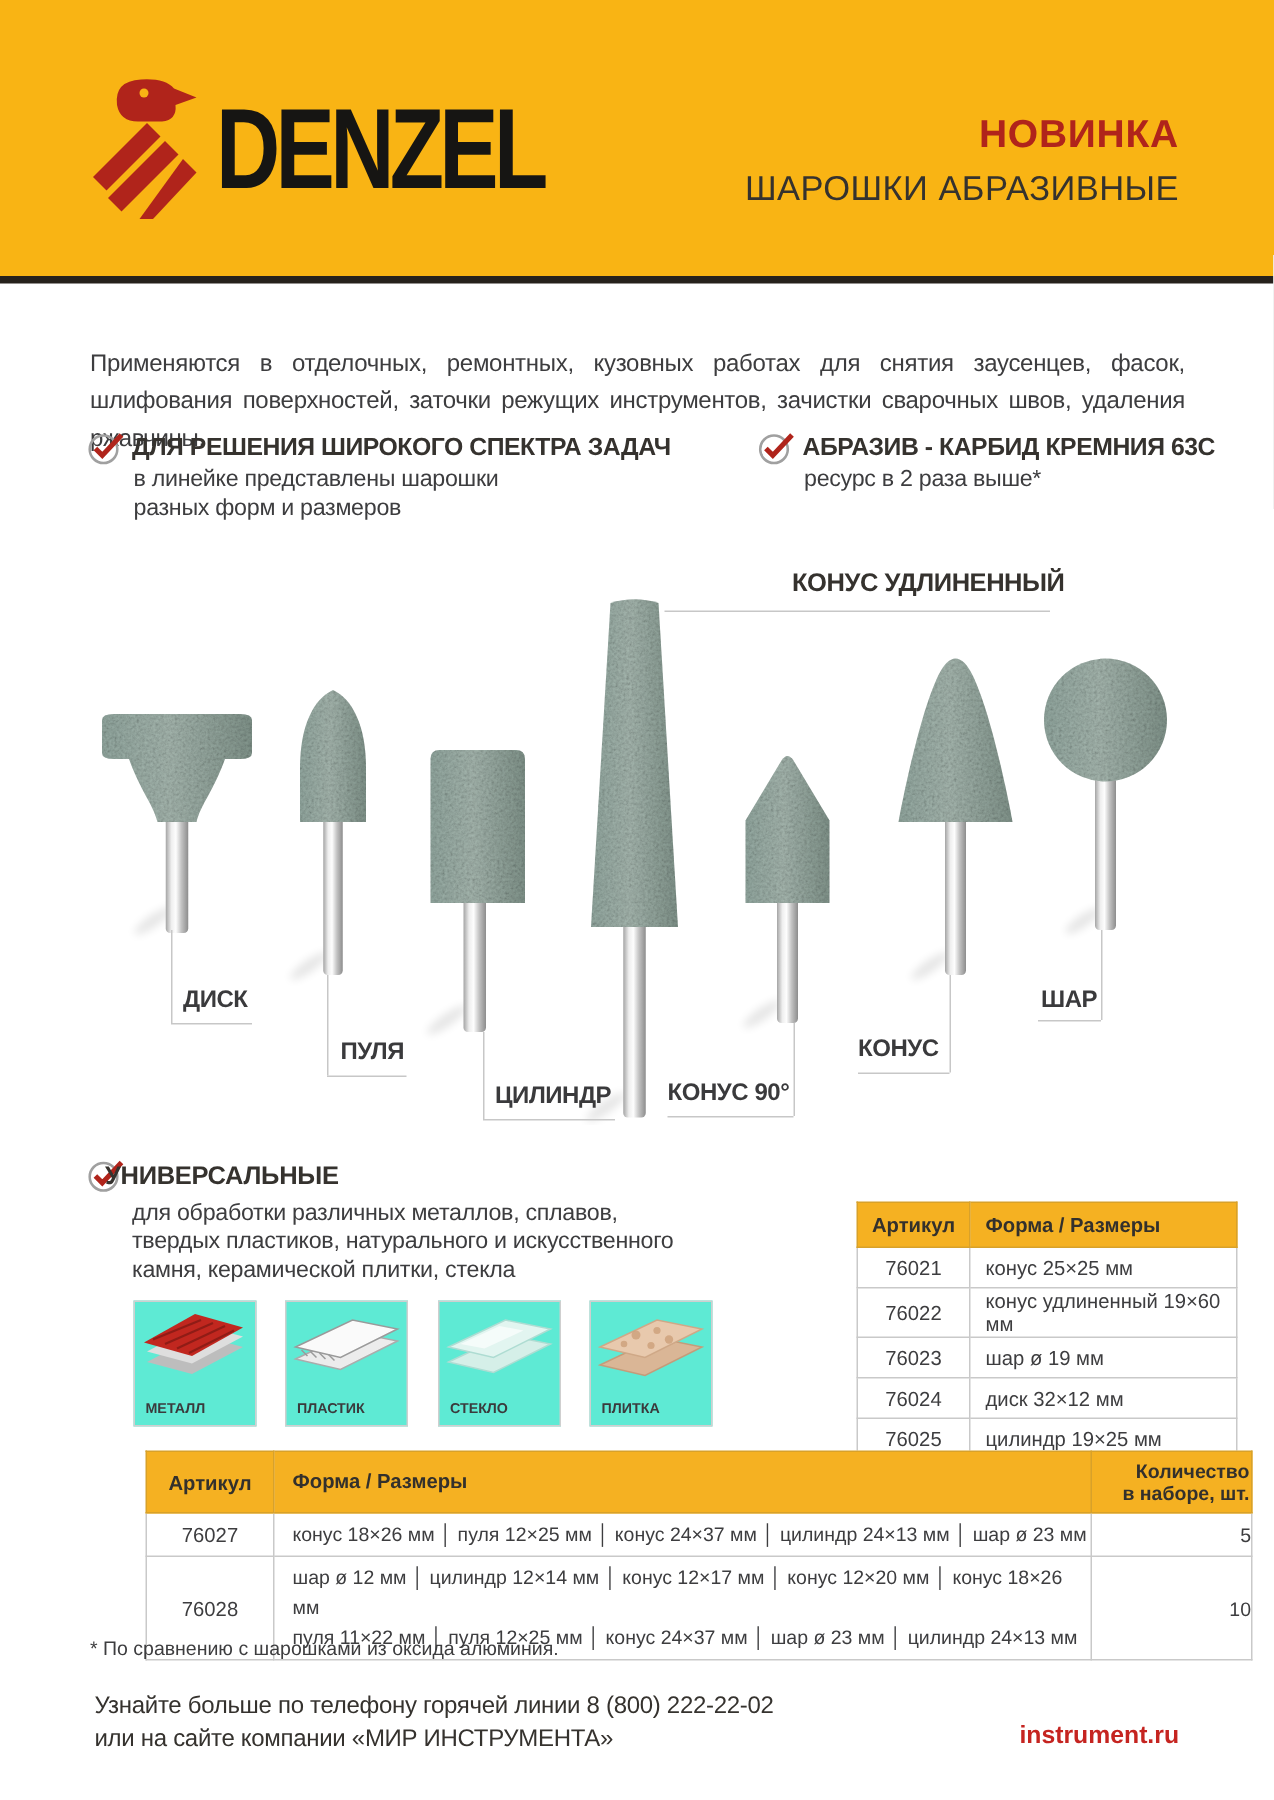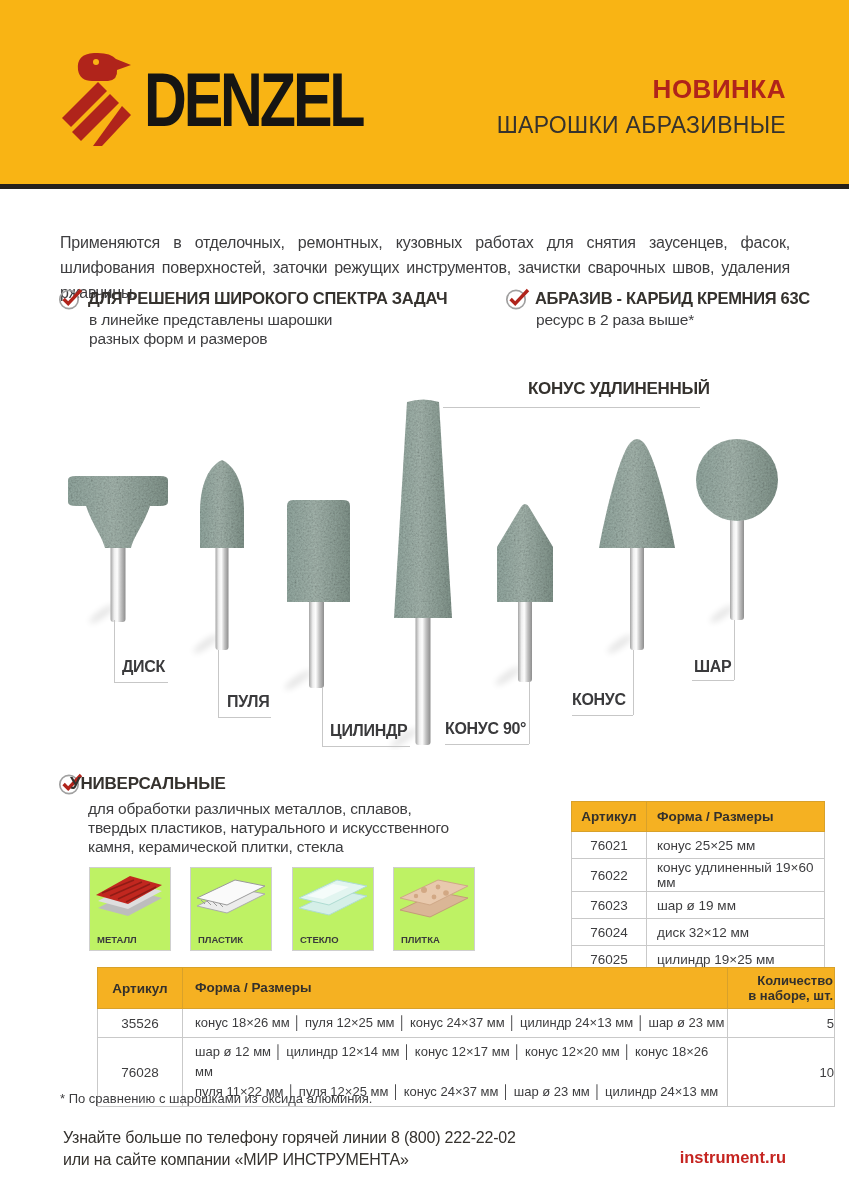--- a/index.html
+++ b/index.html
@@ -27,21 +27,21 @@
   .feat-line{font-size:15.5px;letter-spacing:-0.2px;}
 
   
   .plabel{position:absolute;font-size:16px;font-weight:700;color:#3a3a3c;letter-spacing:-0.3px;}
   .ld{position:absolute;background:#c7c7c7;}
   .callout{position:absolute;left:528px;top:379px;font-size:17px;font-weight:700;color:#35322e;letter-spacing:-0.3px;}
 
   
   .uni-title{position:absolute;left:70px;top:774px;font-size:17px;font-weight:700;color:#35322e;letter-spacing:-0.2px;}
   .uni-line{position:absolute;left:88px;font-size:15.5px;letter-spacing:-0.2px;}
-  .mat-card{position:absolute;top:867px;width:80px;height:82px;background:#bef264;border:1px solid #cfcfcf;}
+  .mat-card{position:absolute;top:867px;width:80px;height:82px;background:#5eead4;border:1px solid #cfcfcf;}
   .mat-label{position:absolute;left:7px;bottom:5px;font-size:9.5px;font-weight:700;color:#3a3a3c;letter-spacing:0;}
 
   
   table{border-collapse:collapse;background:#fff;}
   .tbl{position:absolute;margin-left:40px;}
   .tbl td,.tbl th{border:1px solid #c9c9c9;}
   .tbl th{background:#f5b122;color:#33302c;font-weight:700;border-color:#d8a12a;}
   .tsmall{left:531px;top:801px;width:254px;}
   .tsmall th{font-size:13.5px;height:27px;}
   .tsmall td{font-size:13.5px;height:24px;color:#3d3d3f;}
@@ -290,21 +290,21 @@
     <tbody>
         <tr>
       <th class="c-art">Артикул</th>
       <th class="c-shape">Форма / Размеры</th>
       <th class="c-qty">
         <div class="qty-h">Количество</div>
         <div class="qty-h">в наборе, шт.</div>
       </th>
     </tr>
     <tr>
-      <td class="c-art">35526</td>
+      <td class="c-art">76027</td>
       <td class="c-shape">
         <div>конус 18×26 мм │ пуля 12×25 мм │ конус 24×37 мм │ цилиндр 24×13 мм │ шар ø 23 мм</div>
       </td>
       <td class="c-qty">5</td>
     </tr>
     <tr>
       <td class="c-art">76028</td>
       <td class="c-shape">
         <div>шар ø 12 мм │ цилиндр 12×14 мм │ конус 12×17 мм │ конус 12×20 мм │ конус 18×26 мм</div>
         <div>пуля 11×22 мм │ пуля 12×25 мм │ конус 24×37 мм │ шар ø 23 мм │ цилиндр 24×13 мм</div>

